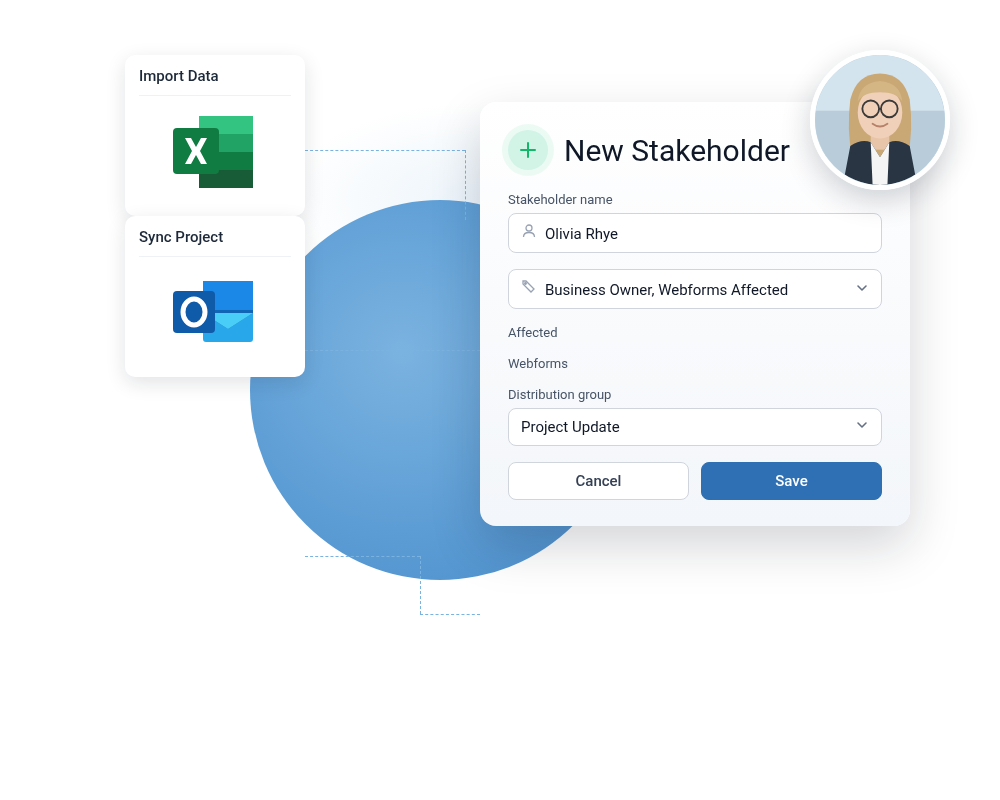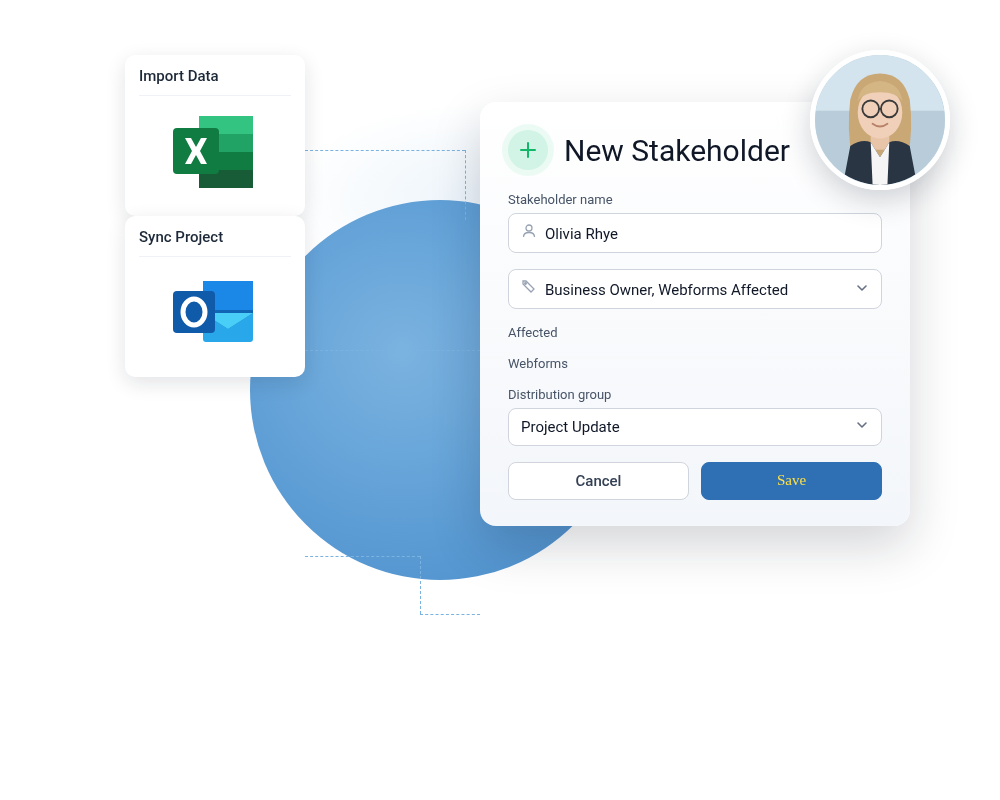--- a/index.html
+++ b/index.html
@@ -158,22 +158,21 @@
     cursor: pointer;
     border: 1px solid #d0d5dd;
   }
   .btn-cancel {
     background: #ffffff;
     color: #344054;
   }
   .btn-save {
     background: #2f6fb3;
     border-color: #2f6fb3;
-    color: #fde047;
-    font-family: Liberation Serif, serif;
+    color: #ffffff;
   }
 
   .avatar {
     position: absolute;
     top: 50px;
     left: 810px;
     width: 140px;
     height: 140px;
     border-radius: 50%;
     border: 5px solid #ffffff;

